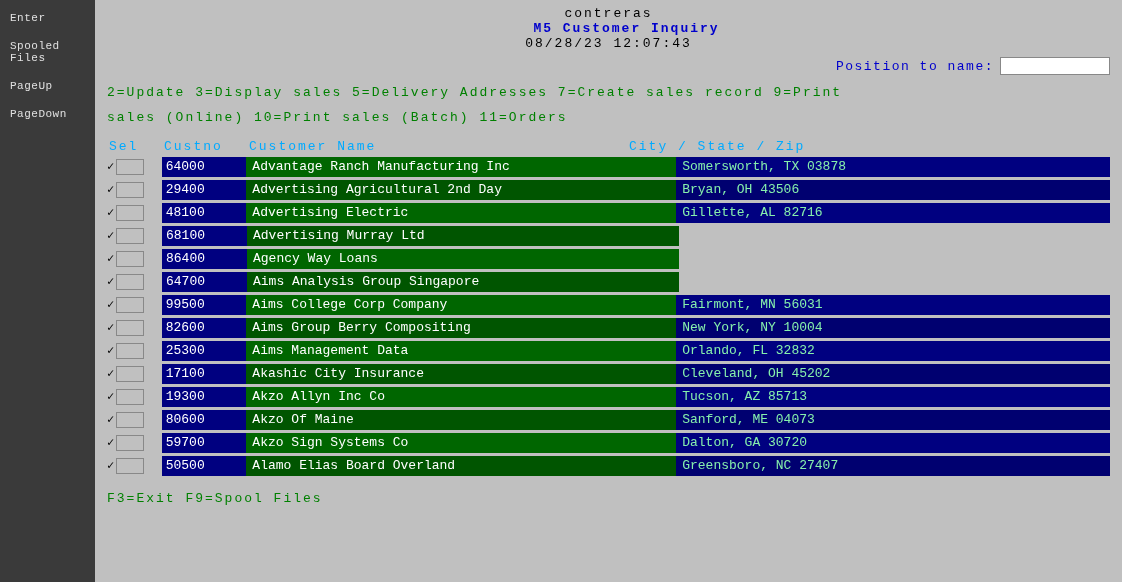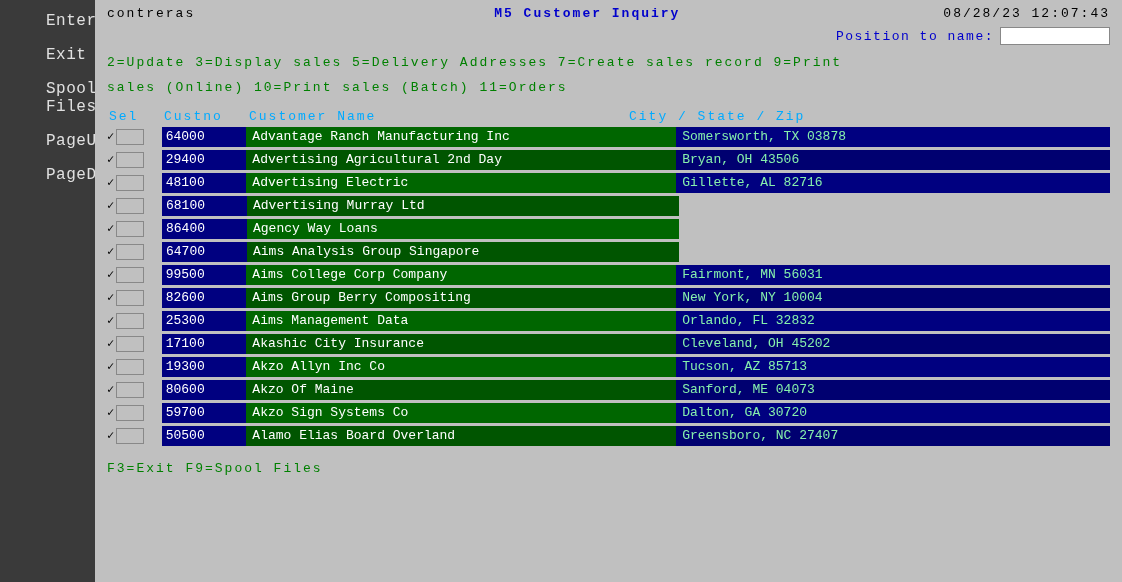--- a/index.html
+++ b/index.html
@@ -19,41 +19,41 @@
       background: #3a3a3a;
       color: #e0e0e0;
       display: flex;
       flex-direction: column;
       padding-top: 4px;
       flex-shrink: 0;
     }
     .sidebar-item {
       padding: 8px 10px;
       cursor: pointer;
-      font-size: 16px;
+      font-size: 11px;
       letter-spacing: 0.5px;
-      margin-left: 36px;
     }
 
     
     #main {
       flex: 1;
       background: #c0c0c0;
       padding: 6px 12px 6px 12px;
       overflow: hidden;
     }
 
     
     .top-bar {
       display: flex;
       justify-content: space-between;
       align-items: center;
       margin-bottom: 6px;
       letter-spacing: 2px;
       font-size: 13px;
+      flex-direction: column;
     }
     .top-left { color: #000; }
     .top-center { color: #0000cc; font-weight: bold; padding-left: 36px; }
     .top-right { color: #000; }
 
     
     .position-row {
       display: flex;
       justify-content: flex-end;
       align-items: center;
@@ -167,21 +167,20 @@
       color: #008000;
       letter-spacing: 2px;
       font-size: 13px;
     }
   </style>
 </head>
 <body>
 
 <div id="sidebar">
   <div class="sidebar-item">Enter</div>
-  <div class="sidebar-item">Exit</div>
   <div class="sidebar-item">Spooled Files</div>
   <div class="sidebar-item">PageUp</div>
   <div class="sidebar-item">PageDown</div>
 </div>
 
 <div id="main">
 
   <div class="top-bar">
     <span class="top-left">contreras</span>
     <span class="top-center">M5  Customer  Inquiry</span>

